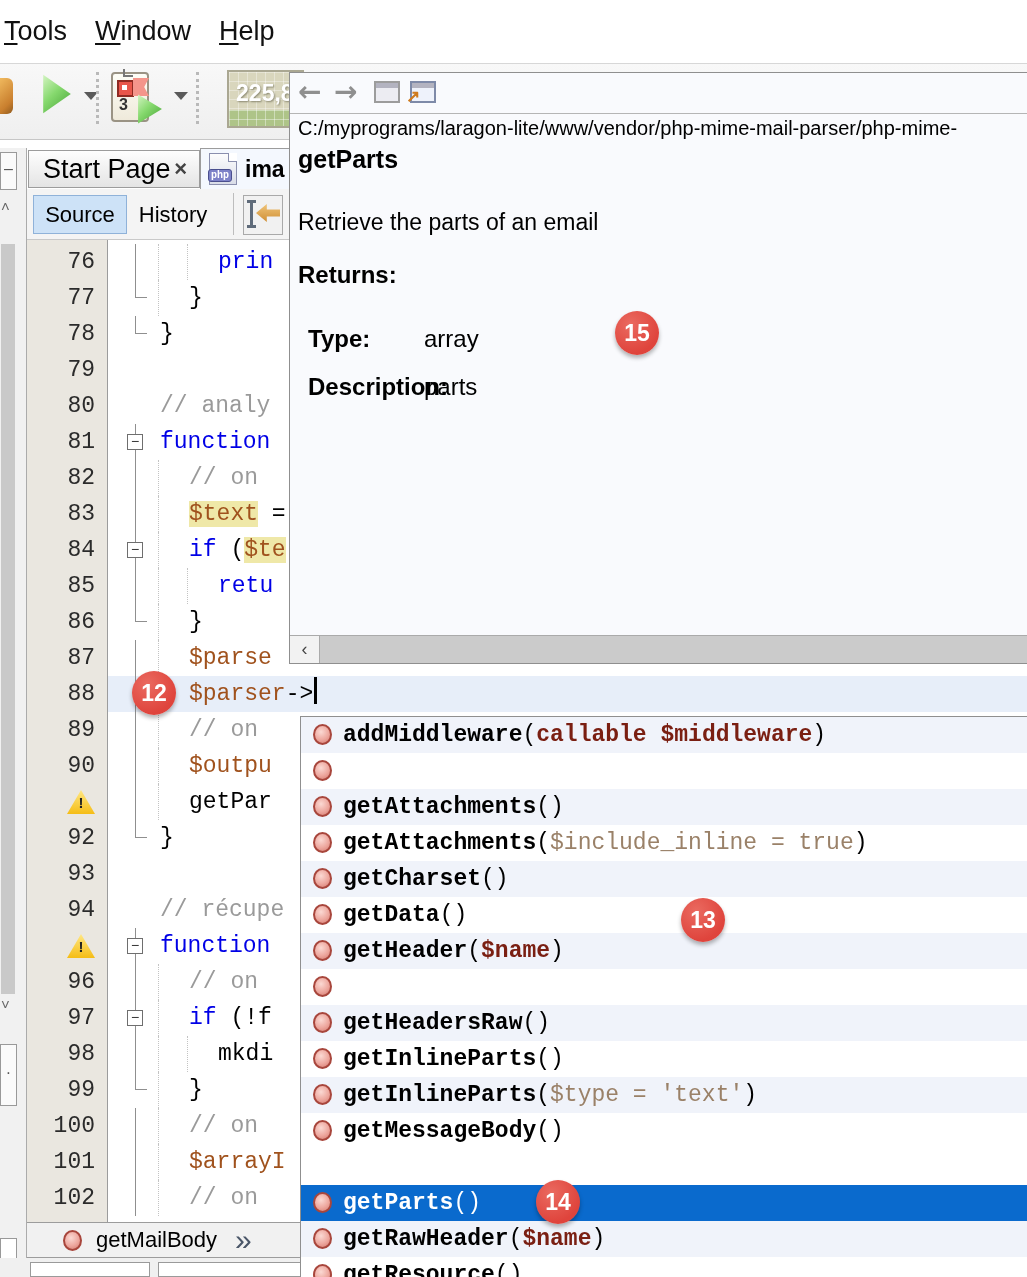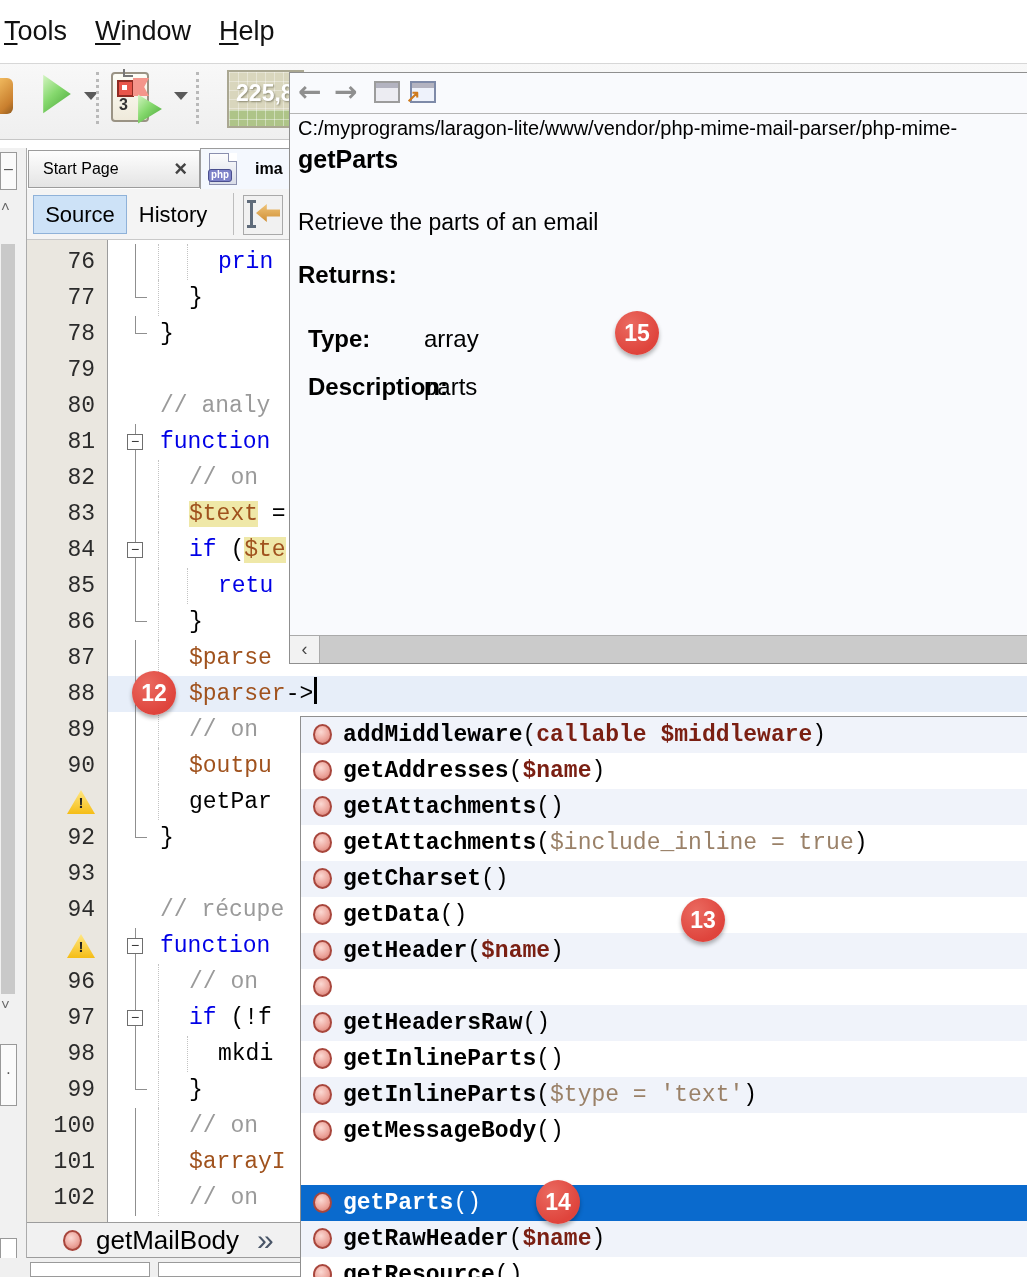--- a/index.html
+++ b/index.html
@@ -45,30 +45,30 @@
        background:linear-gradient(#cadba4,#9cb974);
        background-image:linear-gradient(rgba(255,255,255,.4) 1px,transparent 1px),
                         linear-gradient(90deg,rgba(255,255,255,.4) 1px,transparent 1px);
        background-size:9px 9px;background-color:#aec488;}
   #mem .txt{position:absolute;right:2px;top:8px;font-size:23px;font-weight:bold;color:#fff;
        text-shadow:1px 1px 2px #8a8870;letter-spacing:0;}
   
   #tabrow{position:absolute;left:27px;top:148px;width:1000px;height:41px;background:#fff;}
   #tab-start{position:absolute;left:1px;top:2px;width:172px;height:38px;background:linear-gradient(#fefefe,#e4e4e4);
        border:1px solid #9c9c9c;box-sizing:border-box;display:flex;align-items:center;}
-  #tab-start .lbl{font-size:16px;padding-left:14px;}
+  #tab-start .lbl{font-size:27px;padding-left:14px;}
   #tab-start .x{margin-left:auto;padding-right:12px;font-size:22px;color:#444;font-weight:bold;}
   #tab-ima{position:absolute;left:173px;top:0px;width:120px;height:41px;background:#f4f8fe;
        border:1px solid #9c9c9c;border-bottom:none;box-sizing:border-box;display:flex;align-items:center;}
   .php-icon{position:relative;width:26px;height:30px;margin-left:8px;background:linear-gradient(#fdfdfd,#d9dde8);
        border:1px solid #8a8fae;}
   .php-icon .ear{position:absolute;right:-1px;top:-1px;width:8px;height:8px;background:#fff;border-left:1px solid #8a8fae;border-bottom:1px solid #8a8fae;}
   .php-icon .badge{position:absolute;left:-2px;bottom:2px;background:#7d82c8;border:1px solid #4a4f8e;border-radius:3px;
        color:#fff;font-size:10px;font-weight:bold;padding:0 2px;font-family:"Liberation Mono",monospace;}
-  #tab-ima .lbl{font-size:16px;font-weight:bold;margin-left:18px;}
+  #tab-ima .lbl{font-size:23px;font-weight:bold;margin-left:8px;}
   
   #subbar{position:absolute;left:27px;top:189px;width:1000px;height:51px;background:#f4f4f4;border-bottom:1px solid #c9c9c9;box-sizing:border-box;}
   #btn-source{position:absolute;left:6px;top:6px;width:94px;height:39px;background:#cde2f7;border:1px solid #8fb2d9;
        box-sizing:border-box;display:flex;align-items:center;justify-content:center;font-size:22px;}
   #btn-history{position:absolute;left:101px;top:6px;width:90px;height:39px;display:flex;align-items:center;justify-content:center;font-size:22px;}
   #sub-sep{position:absolute;left:206px;top:4px;height:42px;border-left:1px solid #bdbdbd;}
   #lastedit{position:absolute;left:216px;top:6px;width:38px;height:38px;border:1px solid #a9a9a9;background:#f1f1f1;}
   #lastedit .ibeam{position:absolute;left:6px;top:4px;width:3px;height:28px;background:#5f6b7a;}
   #lastedit .ibeam:before,#lastedit .ibeam:after{content:"";position:absolute;left:-3px;width:9px;height:3px;background:#5f6b7a;}
   #lastedit .ibeam:after{bottom:0;}
@@ -104,21 +104,21 @@
   .tk-var{color:#a0521d;}
   .tk-pl{color:#000;}
   .tk-hl{background:#efe8a8;}
   .caret{display:inline-block;width:3px;height:27px;background:#000;vertical-align:-4px;margin-left:1px;}
   
   #breadcrumb{position:absolute;left:27px;top:1222px;width:1000px;height:36px;background:#f1f1f1;
       border-top:1px solid #9c9c9c;border-bottom:1px solid #9c9c9c;box-sizing:border-box;display:flex;align-items:center;}
   .m-icon{width:19px;height:21px;border-radius:50%;border:2px solid #a8463c;box-sizing:border-box;
       background:radial-gradient(circle at 40% 35%,#fbd9d3,#eda79e 55%,#d3776c);}
   #breadcrumb .m-icon{margin-left:36px;}
-  #breadcrumb .lbl{font-size:26px;margin-left:14px;}
+  #breadcrumb .lbl{font-size:22px;margin-left:14px;}
   #breadcrumb .chev{margin-left:18px;font-size:30px;color:#4a5668;letter-spacing:-6px;}
   
   #bottomstrip{position:absolute;left:0;top:1258px;width:1027px;height:19px;background:#f0f0f0;}
   .bs-box{position:absolute;top:4px;height:15px;background:#fff;border:1px solid #9a9a9a;box-sizing:border-box;}
   #bs1{left:30px;width:120px;}
   #bs2{left:158px;width:300px;}
   
   #docpop{position:absolute;left:289px;top:72px;width:738px;height:592px;background:#f9fafd;
       border:1px solid #8f8f8f;border-right:none;box-sizing:border-box;}
   #doc-toolbar{position:absolute;left:0;top:0;width:100%;height:40px;border-bottom:1px solid #b5b5b5;}
@@ -298,21 +298,21 @@
     <div id="doc-desc-label">Description:</div>
     <div id="doc-desc-value">parts</div>
     <div id="doc-hscroll">
       <div class="lbtn">‹</div>
       <div class="thumb"></div>
     </div>
   </div>
 
   <div id="cpop">
       <div class="crow alt" style="top: 0px;"><span class="m-icon"></span><span class="sig"><span class="c-nm">addMiddleware</span><span class="c-pl">(</span><span class="c-req">callable $middleware</span><span class="c-pl">)</span></span></div>
-      <div class="crow" style="top: 36px;"><span class="m-icon"></span><span class="sig"><span class="c-nm">getAddresses</span><span class="c-pl">(</span><span class="c-req">$name</span><span class="c-pl">)</span></span></div>
+      <div class="crow" style="top: 36px;"><span class="m-icon"></span></div>
       <div class="crow alt" style="top: 72px;"><span class="m-icon"></span><span class="sig"><span class="c-nm">getAttachments</span><span class="c-pl">()</span></span></div>
       <div class="crow" style="top: 108px;"><span class="m-icon"></span><span class="sig"><span class="c-nm">getAttachments</span><span class="c-pl">(</span><span class="c-def">$include_inline = true</span><span class="c-pl">)</span></span></div>
       <div class="crow alt" style="top: 144px;"><span class="m-icon"></span><span class="sig"><span class="c-nm">getCharset</span><span class="c-pl">()</span></span></div>
       <div class="crow" style="top: 180px;"><span class="m-icon"></span><span class="sig"><span class="c-nm">getData</span><span class="c-pl">()</span></span></div>
       <div class="crow alt" style="top: 216px;"><span class="m-icon"></span><span class="sig"><span class="c-nm">getHeader</span><span class="c-pl">(</span><span class="c-req">$name</span><span class="c-pl">)</span></span></div>
       <div class="crow" style="top: 252px;"><span class="m-icon"></span></div>
       <div class="crow alt" style="top: 288px;"><span class="m-icon"></span><span class="sig"><span class="c-nm">getHeadersRaw</span><span class="c-pl">()</span></span></div>
       <div class="crow" style="top: 324px;"><span class="m-icon"></span><span class="sig"><span class="c-nm">getInlineParts</span><span class="c-pl">()</span></span></div>
       <div class="crow alt" style="top: 360px;"><span class="m-icon"></span><span class="sig"><span class="c-nm">getInlineParts</span><span class="c-pl">(</span><span class="c-def">$type = 'text'</span><span class="c-pl">)</span></span></div>
       <div class="crow" style="top: 396px;"><span class="m-icon"></span><span class="sig"><span class="c-nm">getMessageBody</span><span class="c-pl">()</span></span></div>

